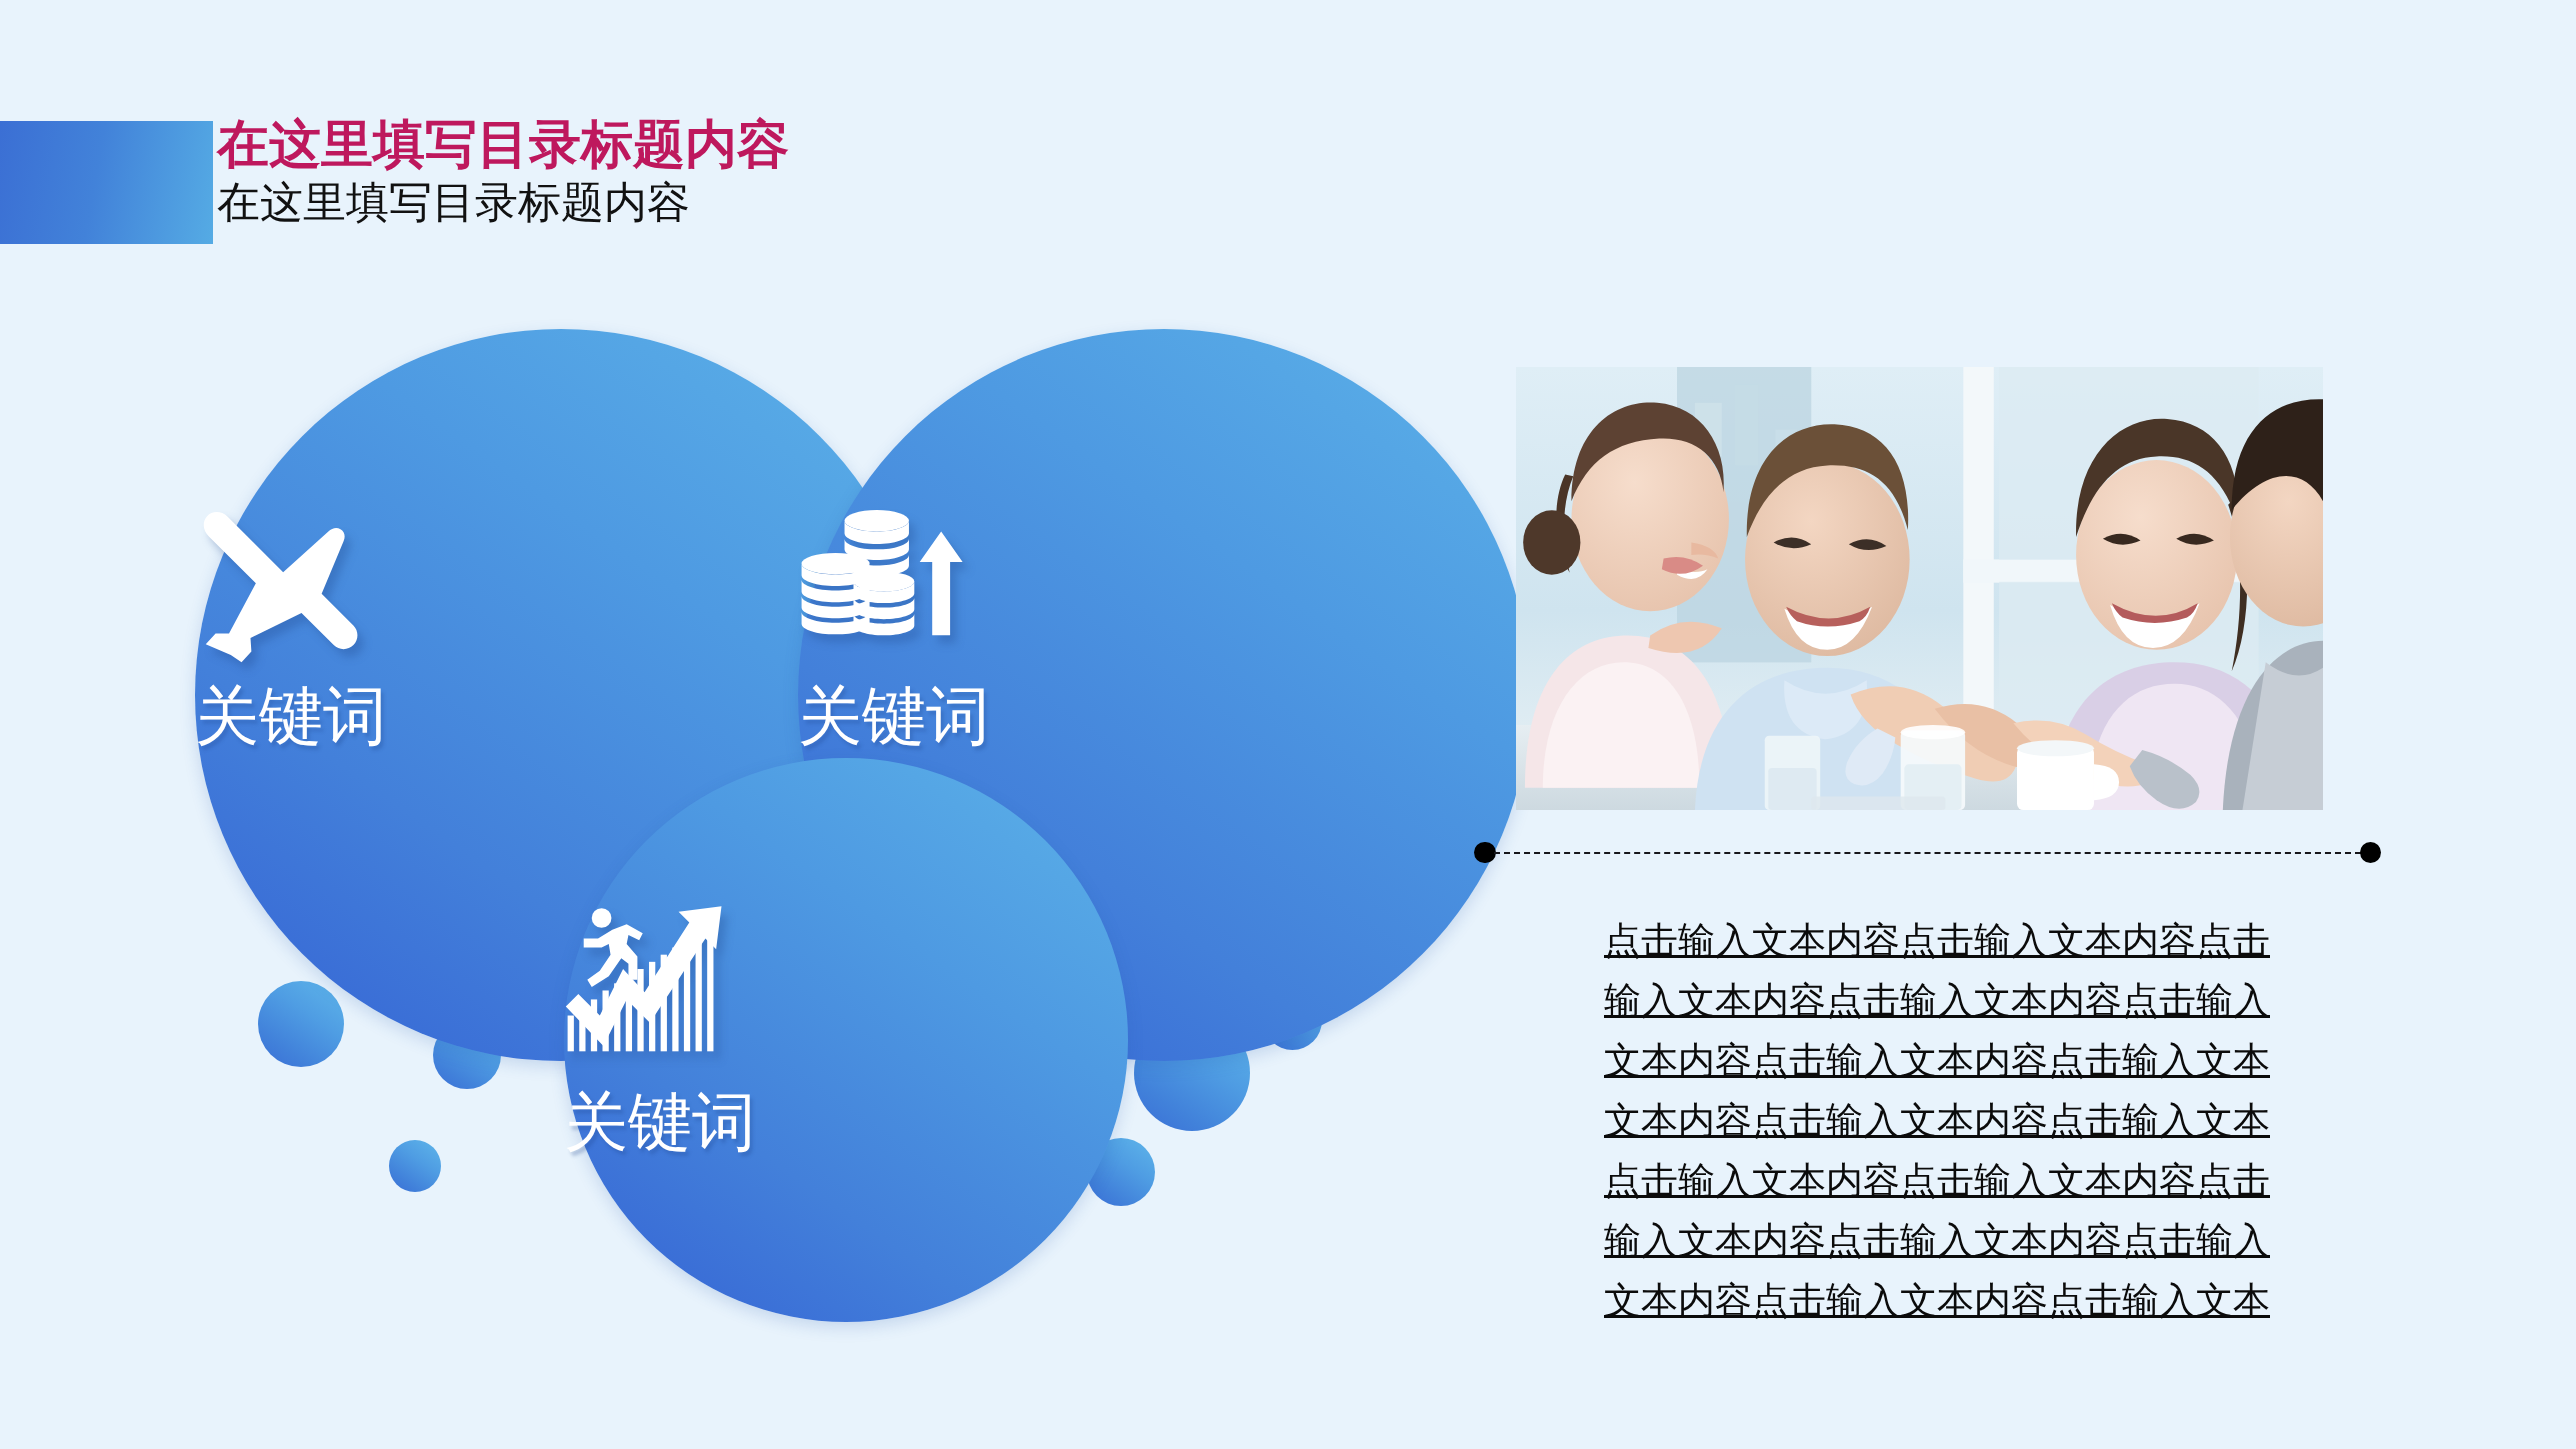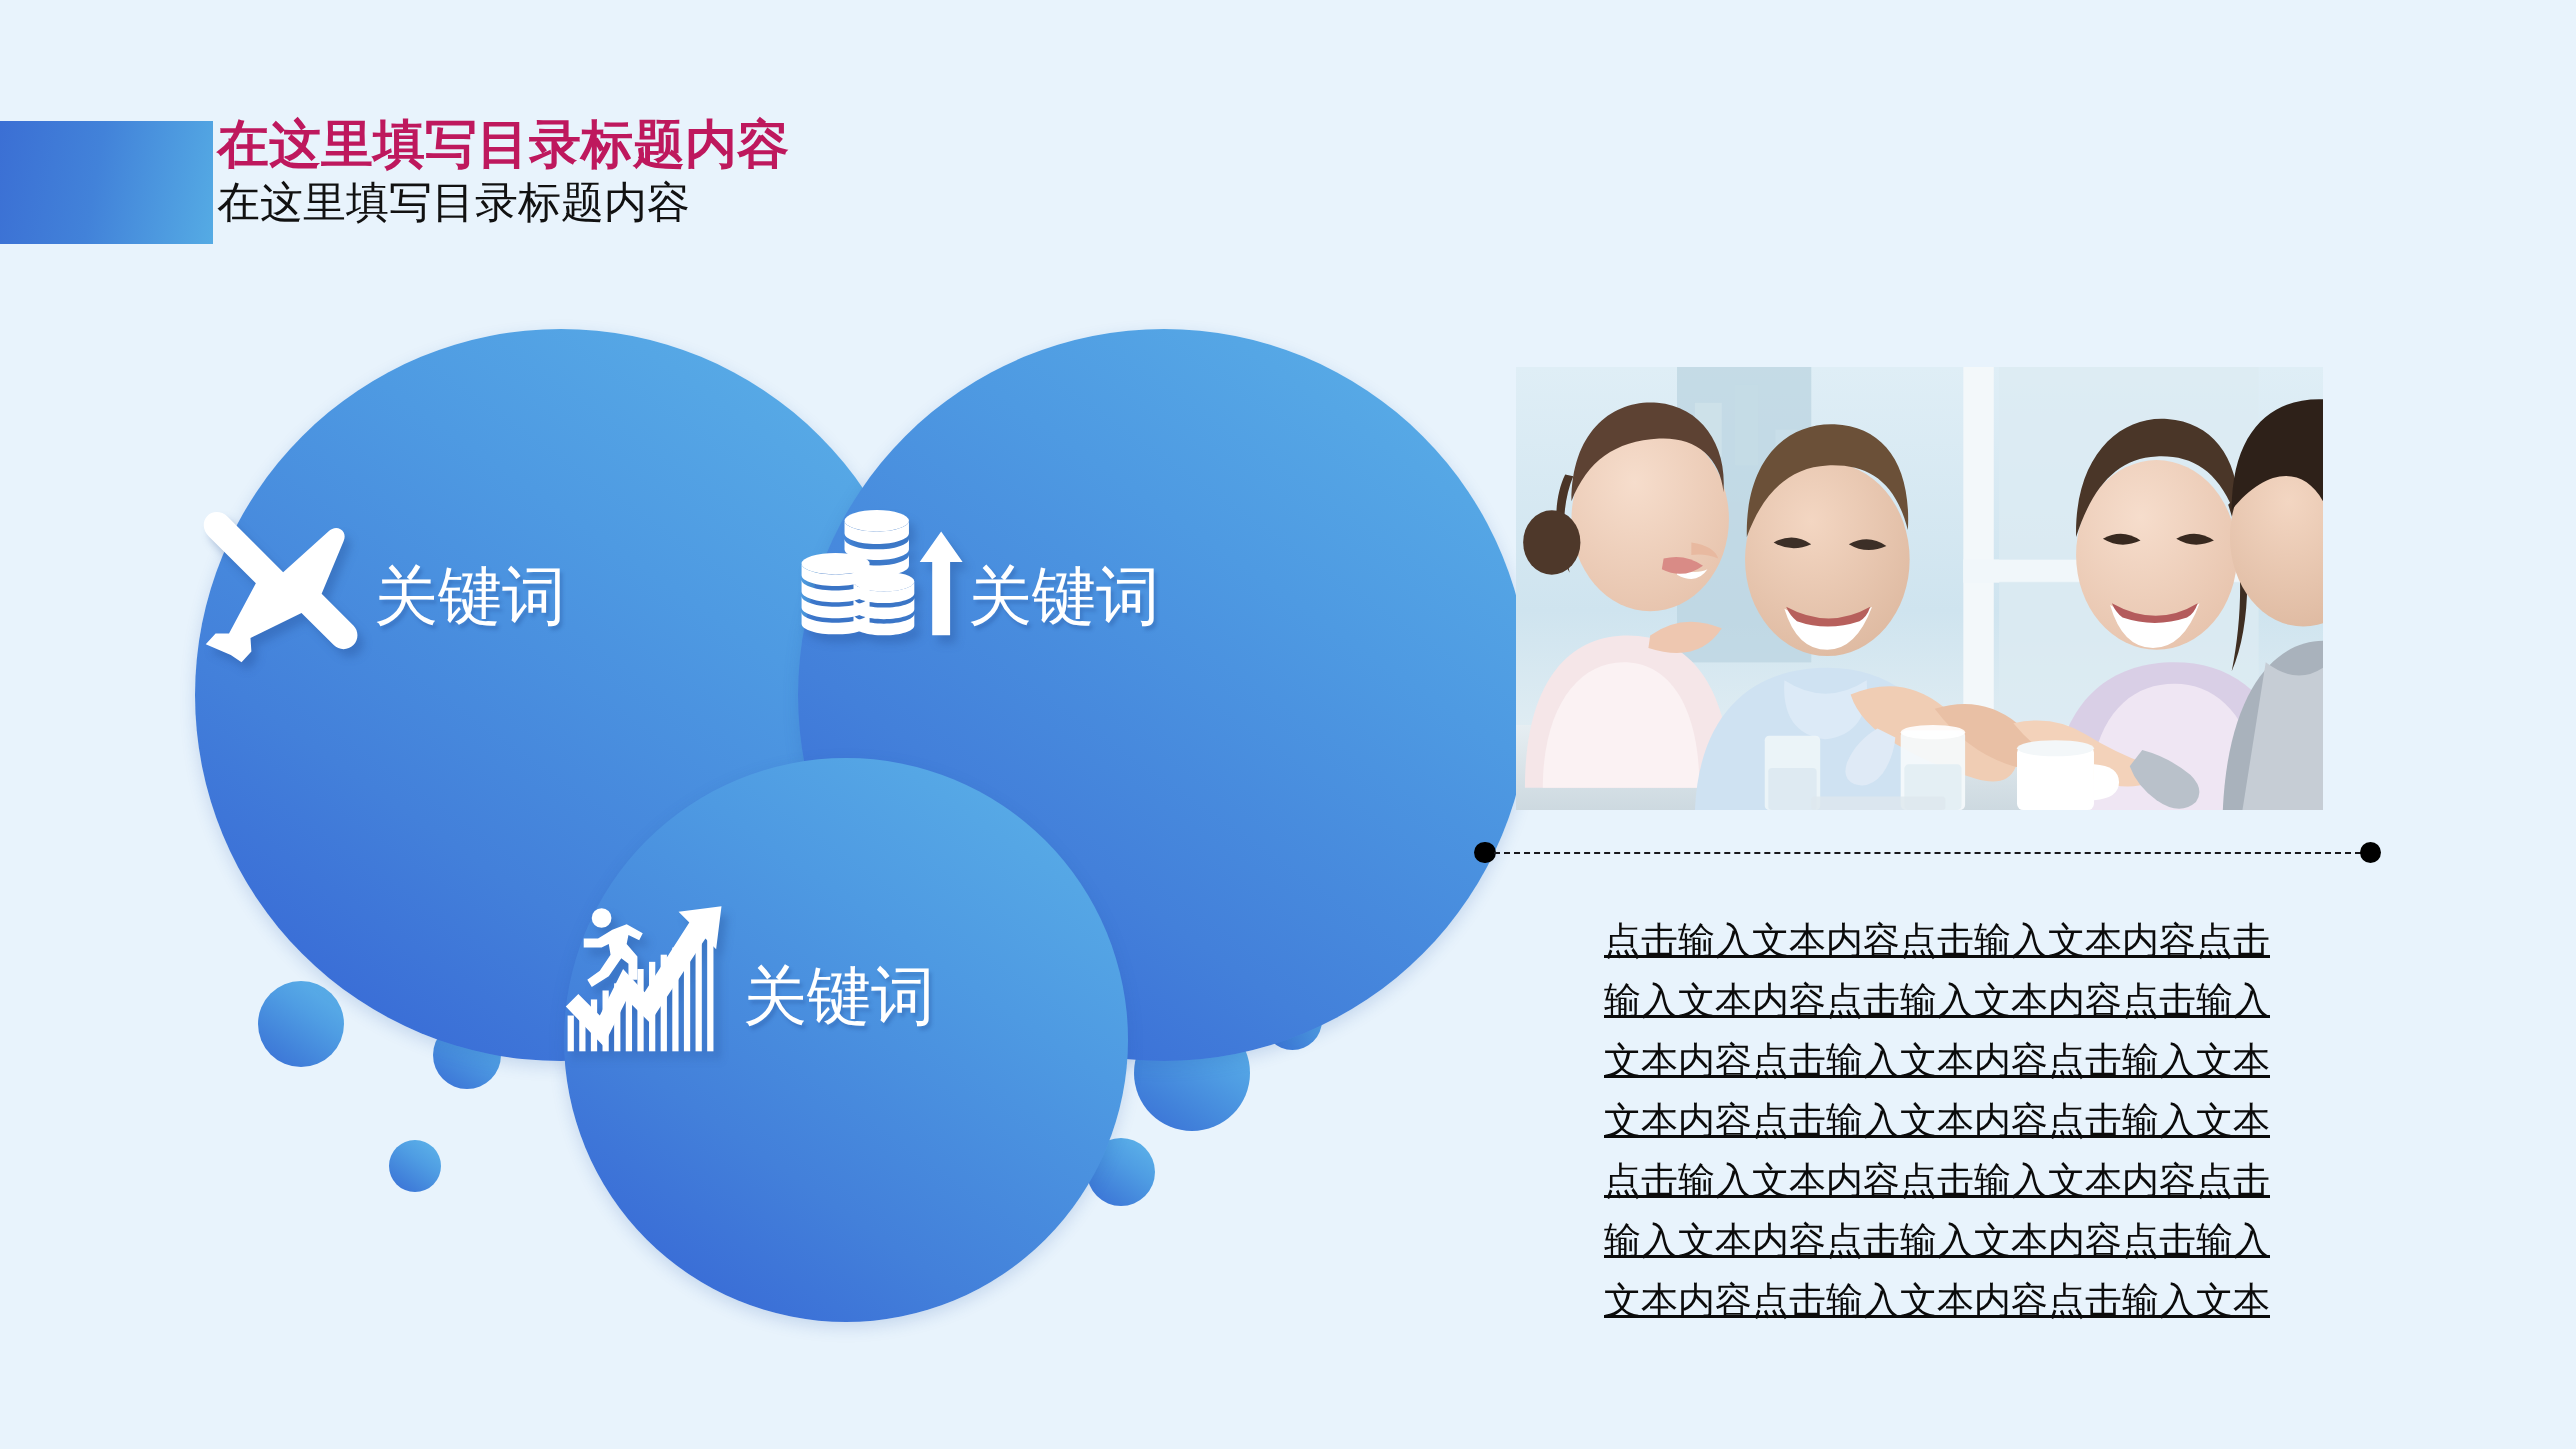--- a/index.html
+++ b/index.html
@@ -66,22 +66,21 @@
     position: absolute;
     border-radius: 50%;
     background: linear-gradient(215deg, #5cb2e8 0%, #4e9ae2 35%, #4380da 68%, #3461d4 100%);
     box-shadow: 0 5.4px 16px rgba(40, 90, 170, 0.18);
   }
   .keyword-circle .circle-inner {
     position: absolute;
     left: 0;
     right: 0;
     display: flex;
-    flex-direction: row;
-    align-items: center;
+    flex-direction: column;
   }
   .circle-icon {
     display: block;
     filter: drop-shadow(6.3px 8px 4.5px rgba(30, 70, 140, 0.30));
   }
   .circle-label {
     color: #ffffff;
     font-family: "DejaVu Serif", "Liberation Serif", serif;
     font-weight: normal;
     line-height: 1;

